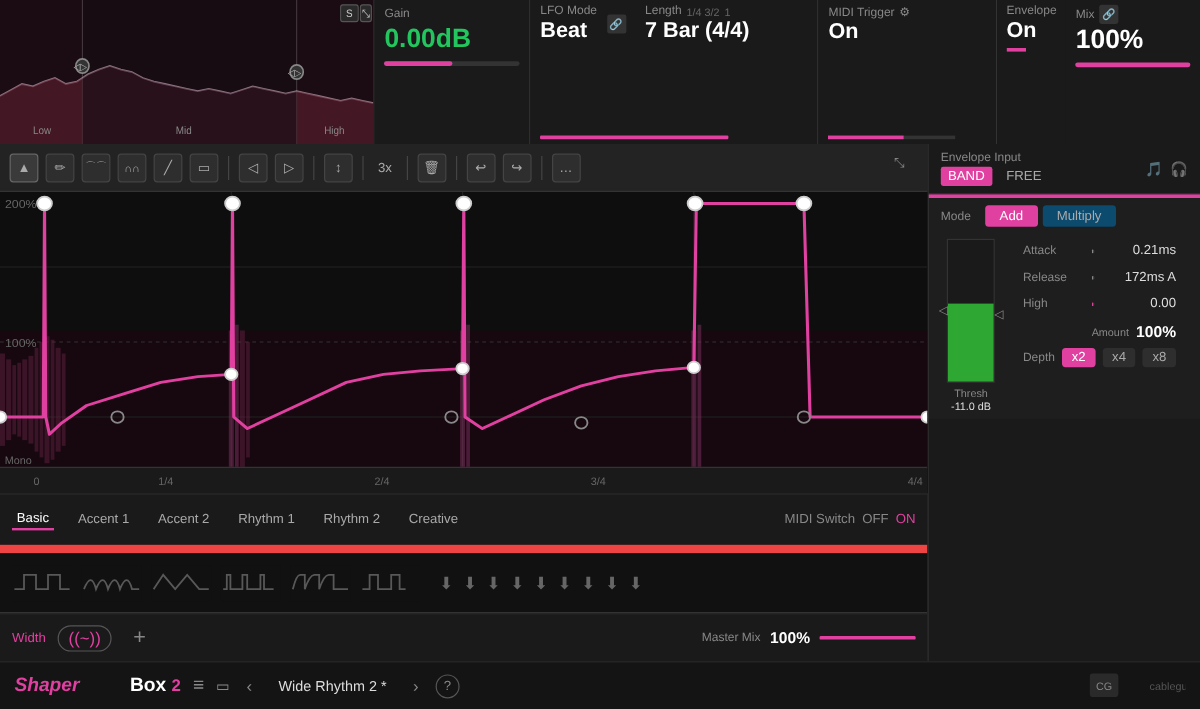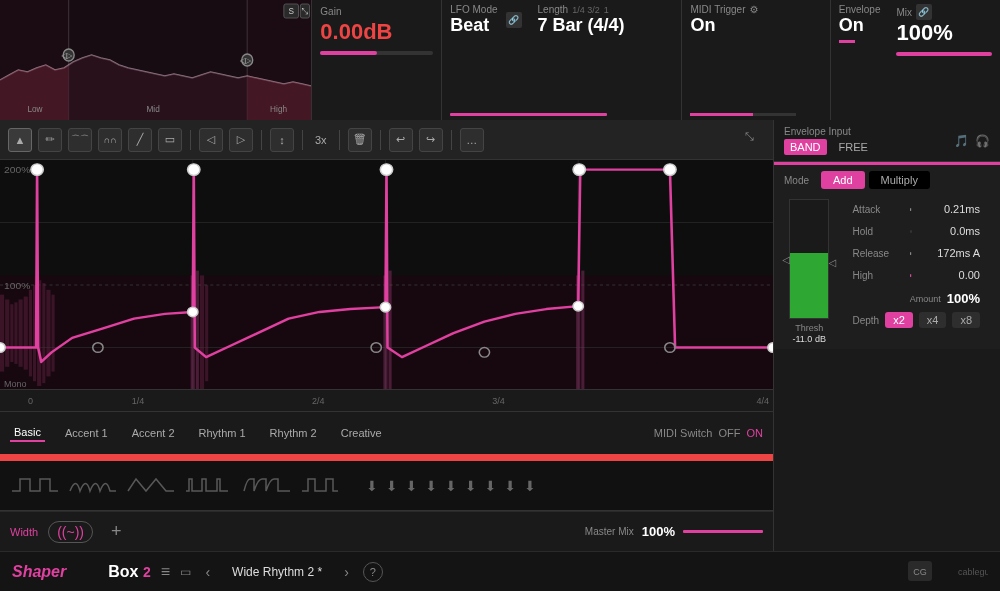--- a/index.html
+++ b/index.html
@@ -39,21 +39,21 @@
 
     .gain-section {
       width: 140px;
       background: #1a1a1a;
       border-right: 1px solid #333;
       display: flex;
       flex-direction: column;
       padding: 6px 8px;
     }
     .gain-label { font-size: 10px; color: #888; }
-    .gain-value { font-size: 22px; color: #ef4444; font-weight: bold; margin-top: 2px; }
+    .gain-value { font-size: 22px; color: #22c55e; font-weight: bold; margin-top: 2px; }
     .gain-bar {
       height: 4px;
       background: #333;
       margin-top: 6px;
       border-radius: 2px;
       position: relative;
     }
     .gain-bar-fill {
       height: 100%;
       background: #e040a0;
@@ -221,21 +221,21 @@
     }
     .mode-label { font-size: 10px; color: #888; margin-right: 8px; }
     .mode-btn {
       padding: 3px 12px;
       font-size: 11px;
       cursor: pointer;
       border-radius: 3px;
       border: none;
     }
     .mode-btn.active { background: #e040a0; color: #fff; }
-    .mode-btn:not(.active) { background: #000000; color: #aaa; }
+    .mode-btn:not(.active) { background: #0c4a6e; color: #aaa; }
 
     .param-row {
       display: flex;
       align-items: center;
       padding: 4px 10px;
       justify-content: space-between;
     }
     .param-label { font-size: 10px; color: #888; width: 50px; }
     .param-value {
       font-size: 11px;
@@ -777,27 +777,20 @@
         <div style="flex:1;display:flex;flex-direction:column;gap:2px;">
 
           <div class="param-row">
             <span class="param-label">Attack</span>
             <div class="param-bar">
               <div class="param-bar-fill" style="width:5%;"></div>
             </div>
             <span class="param-value">0.21ms</span>
           </div>
 
-          <div class="param-row">
-            <span class="param-label">Hold</span>
-            <div class="param-bar">
-              <div class="param-bar-fill pink" style="width:1%;height:3px;background:#e040a0;"></div>
-            </div>
-            <span class="param-value">0.0ms</span>
-          </div>
 
           <div class="param-row">
             <span class="param-label">Release</span>
             <div class="param-bar">
               <div class="param-bar-fill" style="width:40%;"></div>
             </div>
             <span class="param-value">172ms A</span>
           </div>
 
           <div class="param-row">

